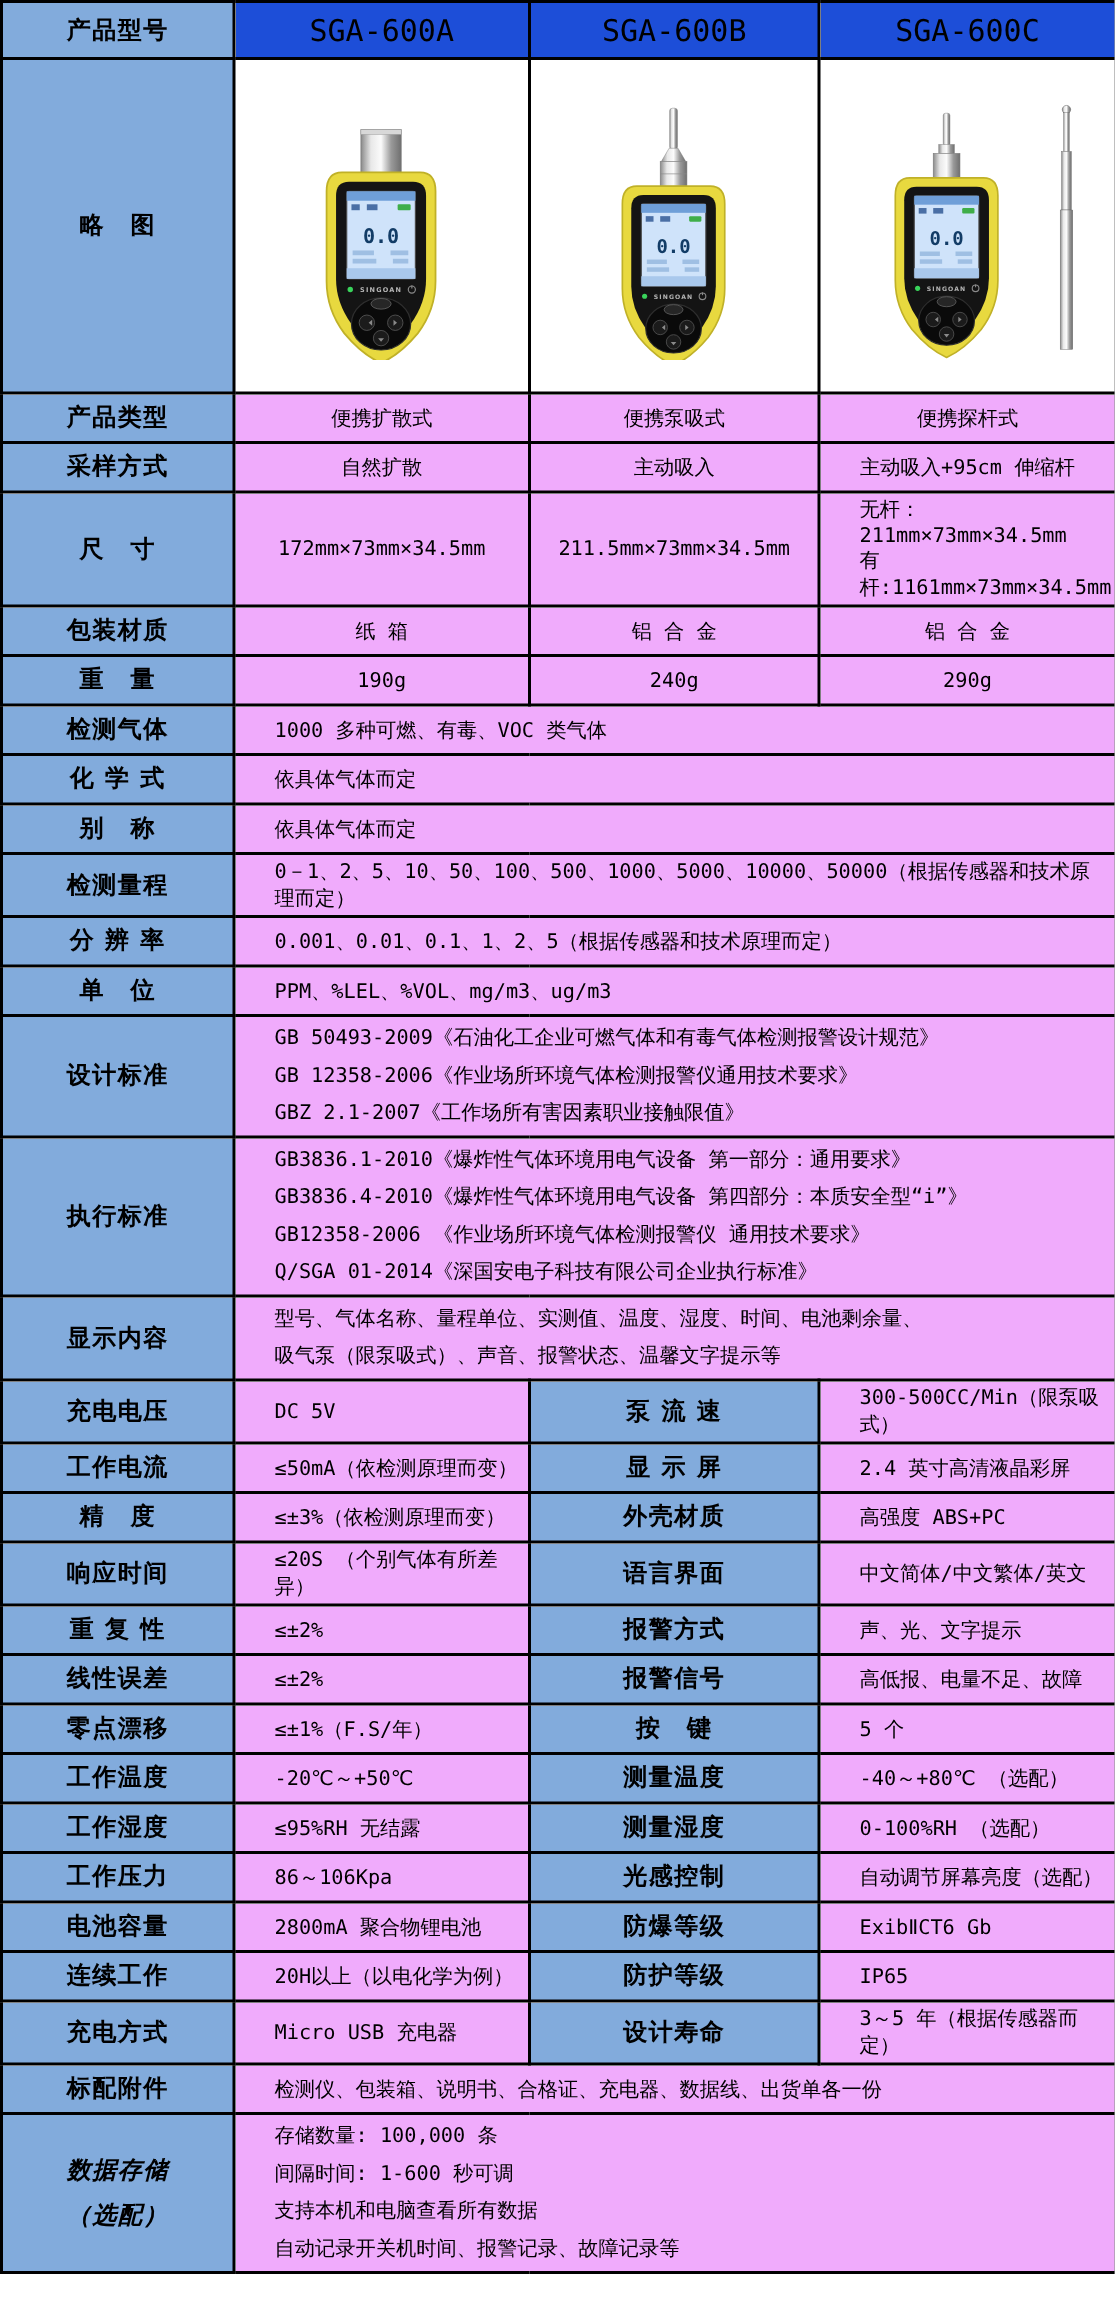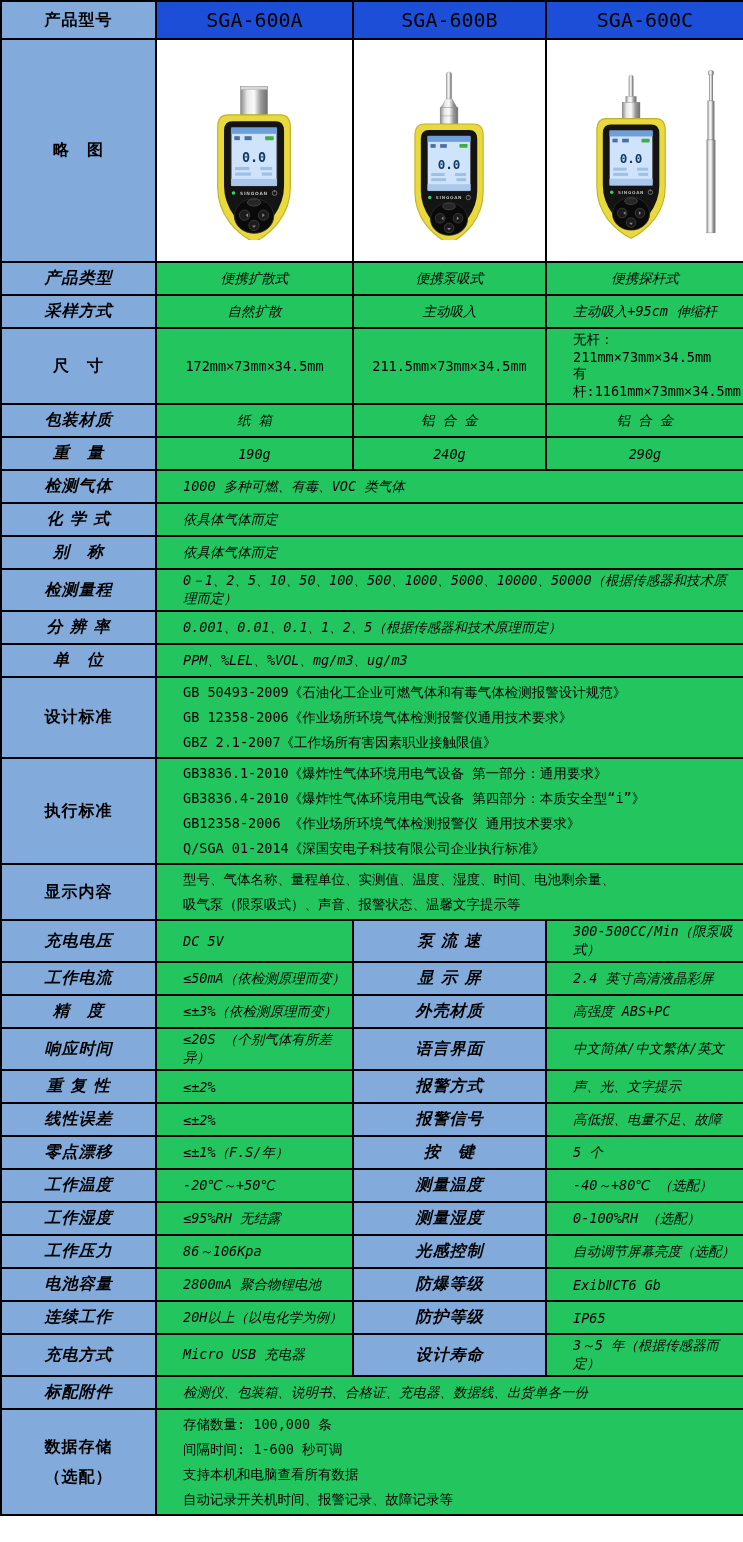--- a/index.html
+++ b/index.html
@@ -18,43 +18,43 @@
     vertical-align:middle;
   }
   .lbl{
     background:#82abdc;
     font-weight:bold;
     font-size:16px;
     text-align:center;
     letter-spacing:1px;
   }
   .val{
-    background:#22c55e;
+    background:#f0abfc;
     font-size:13.5px;
     font-family:"DejaVu Sans Mono","DejaVu Sans",monospace;
     text-align:center;
   }
   .val.ta-l{text-align:left;padding-left:26px;}
   .model{
     background:#1d4ed8;
     font-family:"DejaVu Sans Mono","DejaVu Sans",monospace;
     font-size:20px;
     text-align:center;
   }
   .pic{background:#ffffff;padding:0;}
   .h-head{height:38px;border-radius:17px;}
   .h-pic{height:193px;}
-  .h-std{height:33px;font-style:italic;}
+  .h-std{height:33px;}
   .h-size{height:51px;}
   .h-design{height:76px;}
   .h-exec{height:93px;}
   .h-disp{height:49px;}
   .h-store{height:95px;}
   .multi{line-height:1.85;}
-  .store-lbl{line-height:1.9;}
+  .store-lbl{line-height:1.9;font-style:italic;}
   .devsvg{display:block;width:100%;height:100%;}
 </style>
 </head>
 <body>
 
 <table class="spec-table">
   <colgroup>
       <col style="width:155px">
       <col style="width:197px">
       <col style="width:193px">

